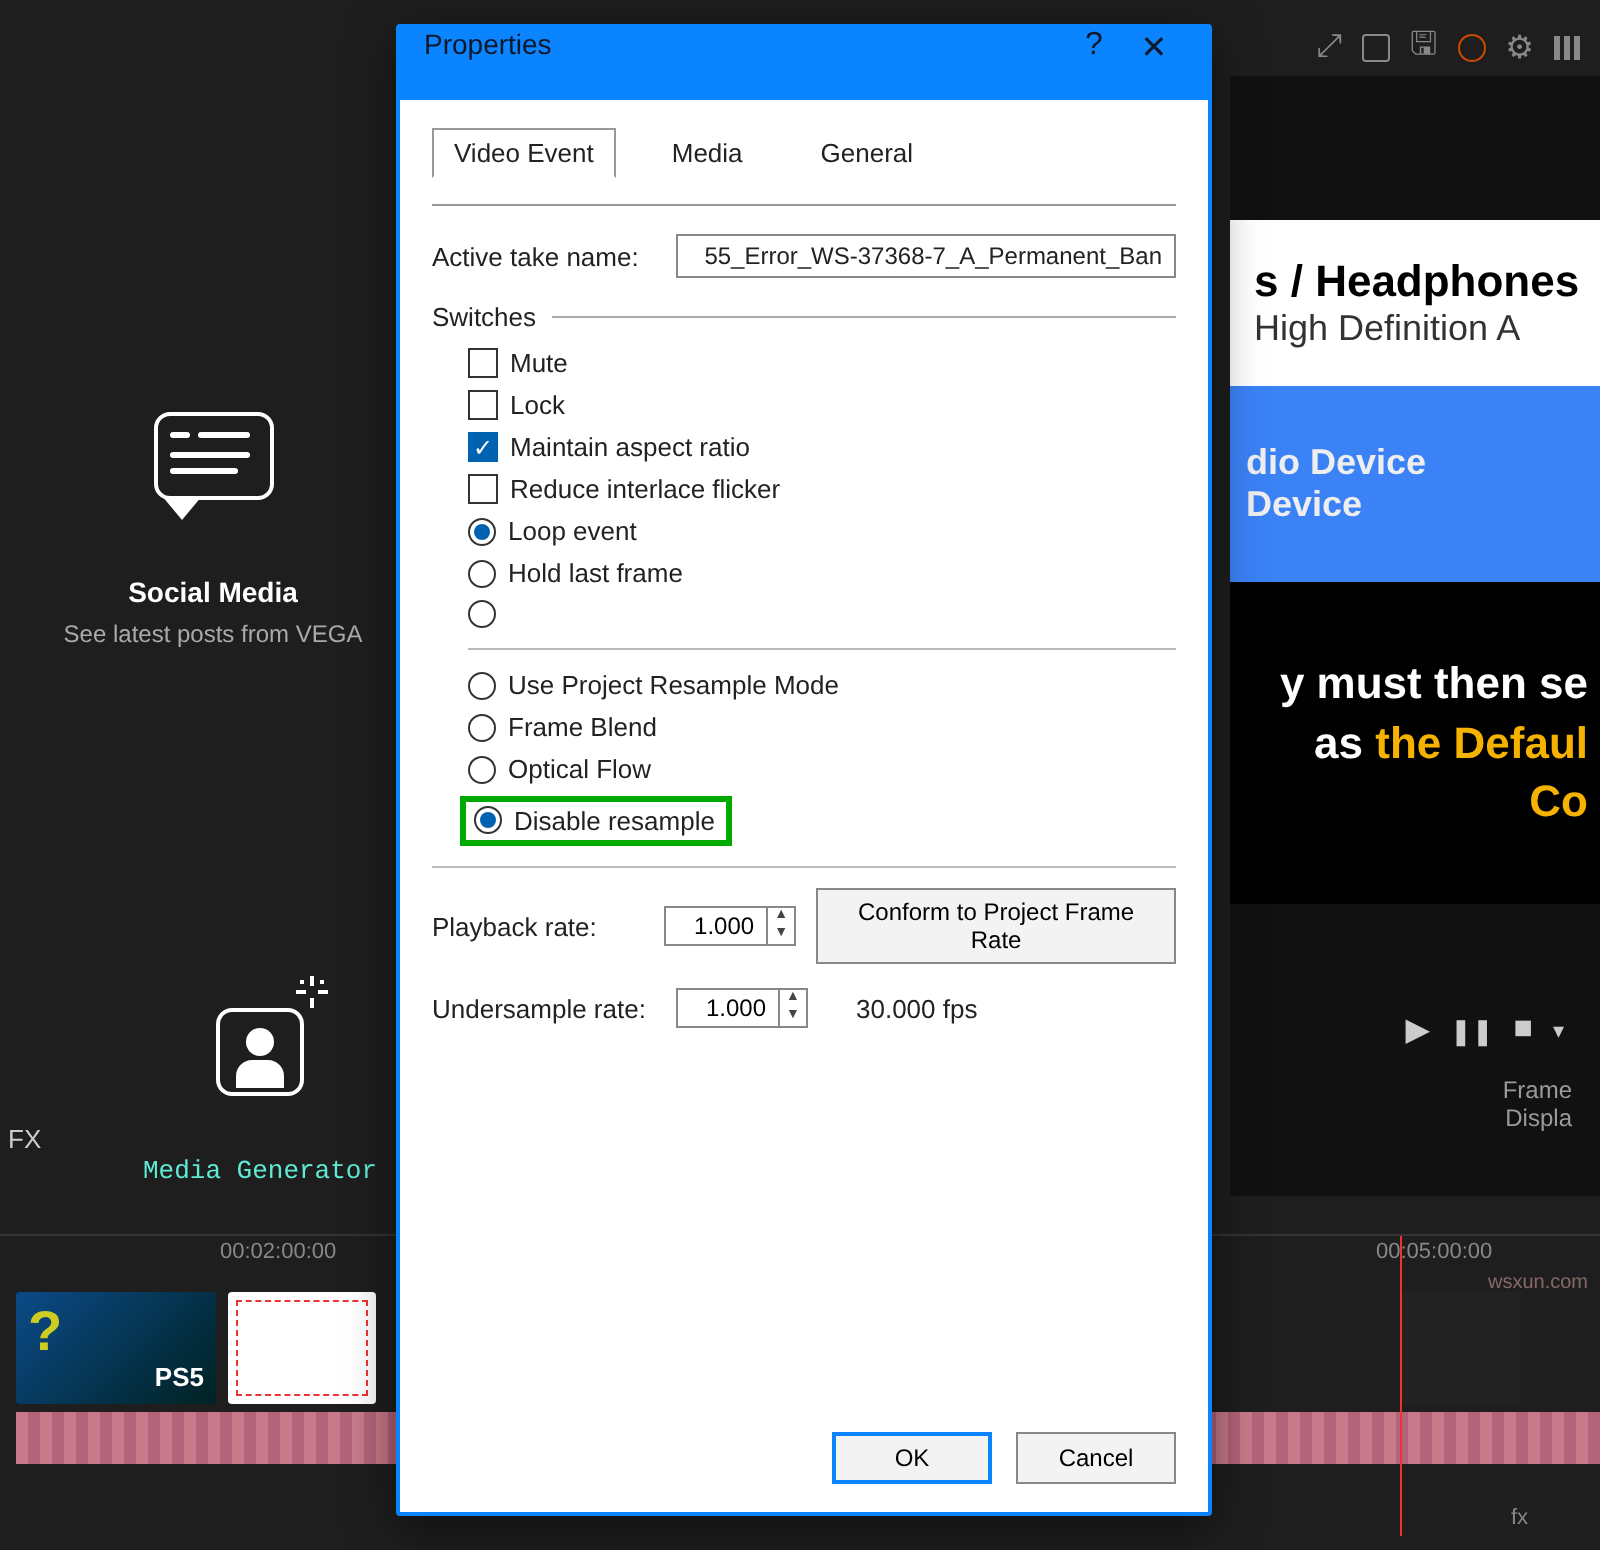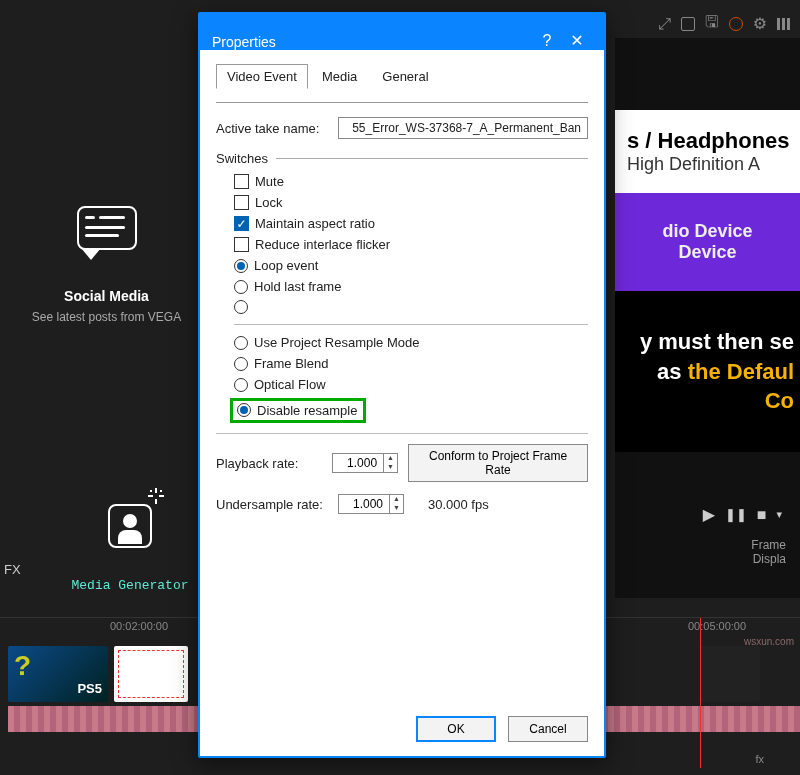--- a/index.html
+++ b/index.html
@@ -25,21 +25,21 @@
 .mg-icon { position: relative; }
 .mg-icon .spark { position: absolute; right: 6px; top: -2px; width: 16px; height: 16px; }
 .mg-icon .body { width: 44px; height: 44px; border: 2px solid #fff; border-radius: 8px; position: absolute; left: 18px; top: 14px; }
 .mg-icon .head { width: 14px; height: 14px; background: #fff; border-radius: 50%; position: absolute; left: 33px; top: 24px; }
 .mg-icon .torso { width: 24px; height: 14px; background: #fff; border-radius: 8px 8px 0 0; position: absolute; left: 28px; top: 40px; }
 
 
 .preview { position: absolute; right: 0; top: 38px; width: 185px; background: #111; height: 560px; overflow: hidden; }
 .preview .hdr { background: #fff; color: #000; padding: 18px 6px 18px 12px; font-size: 22px; font-weight: bold; }
 .preview .hdr small { display: block; font-weight: normal; font-size: 18px; color: #333; }
-.preview .dark { background: #6d28d9; padding: 28px 8px; text-align: center; }
+.preview .dark { background: #3b82f6; padding: 28px 8px; }
 .preview .dark .d1 { color: #eee; font-size: 18px; font-weight: 600; }
 .preview .btm { background: #000; padding: 36px 6px; color: #fff; font-size: 22px; font-weight: 800; line-height: 1.35; text-align:right; }
 .preview .btm .y { color: #f5b200; }
 .pcontrols { position: absolute; right: 18px; top: 505px; display: flex; gap: 10px; color: #ccc; align-items:center; }
 .pcontrols span { cursor: pointer; }
 .plabels { position: absolute; right: 14px; top: 538px; color: #9a9a9a; font-size: 12px; text-align: right; }
 
 
 .timeline { position: absolute; left: 0; right: 0; bottom: 8px; height: 150px; border-top: 1px solid #333; }
 .ruler { height: 24px; color: #888; font-size: 11px; position: relative; }
@@ -50,25 +50,25 @@
 .clipA .q { position:absolute; left:6px; top:4px; color:#cc2; font-size:28px; font-weight:bold; }
 .clipB { position: absolute; left: 114px; top: 4px; width: 74px; height: 56px; background: #fff; border-radius: 2px; }
 .clipB::before{content:""; position:absolute; inset:4px; border:1px dashed #e33;}
 .clipC { position: absolute; left: 700px; top: 4px; width: 60px; height: 56px; background: #222; border-radius: 2px; }
 .audiotrack { position: absolute; left: 8px; right: 0; top: 64px; height: 26px; background: repeating-linear-gradient(90deg,#c97a8a 0 6px,#b3647a 6px 12px); }
 .fxlabel { position: absolute; right: 36px; bottom: 2px; color: #888; font-size: 11px; }
 .redline { position:absolute; left:700px; top:0; width:1px; height:150px; background:#e33; }
 
 
 .dialog { position: absolute; left: 198px; top: 12px; width: 408px; height: 746px; background: #fff; border: 2px solid #0a84ff; border-radius: 2px; box-shadow: 0 6px 24px rgba(0,0,0,.5); color: #000; }
-.titlebar { background: #0a84ff; color: #ffffff; height: 36px; display: flex; align-items: flex-end; padding: 0 12px; font-size: 14px; }
+.titlebar { background: #0a84ff; color: #0f172a; height: 36px; display: flex; align-items: flex-start; padding: 0 12px; font-size: 14px; }
 .titlebar .spacer { flex: 1; }
 .titlebar .tb-btn { width: 30px; text-align: center; font-size: 16px; cursor: pointer; }
 .dlg-body { padding: 14px 16px 0 16px; font-size: 13px; color: #222; }
-.tabs { display: flex; gap: 3px; margin-bottom: 14px; }
+.tabs { display: flex; gap: 17px; margin-bottom: 14px; }
 .tab { padding: 4px 10px; border: 1px solid transparent; cursor: pointer; }
 .tab.active { border: 1px solid #999; border-bottom: 1px solid #fff; background: #fff; }
 .tabline { border-bottom: 1px solid #999; margin-top: -1px; margin-bottom: 14px; }
 .row { display: flex; align-items: center; margin-bottom: 12px; gap: 10px; }
 .row label.lab { width: 112px; }
 .take { flex: 1; border: 1px solid #888; padding: 3px 6px; font-size: 12px; text-align: right; overflow: hidden; white-space: nowrap; }
 .section-hdr { display: flex; align-items: center; margin: 12px 0 8px; }
 .section-hdr .line { flex: 1; height: 1px; background: #aaa; margin-left: 8px; }
 .opt { display: flex; align-items: center; gap: 6px; margin: 6px 0 6px 18px; }
 .opt .cb { width: 15px; height: 15px; border: 1px solid #333; display:inline-flex; align-items:center; justify-content:center; font-size:12px; }

